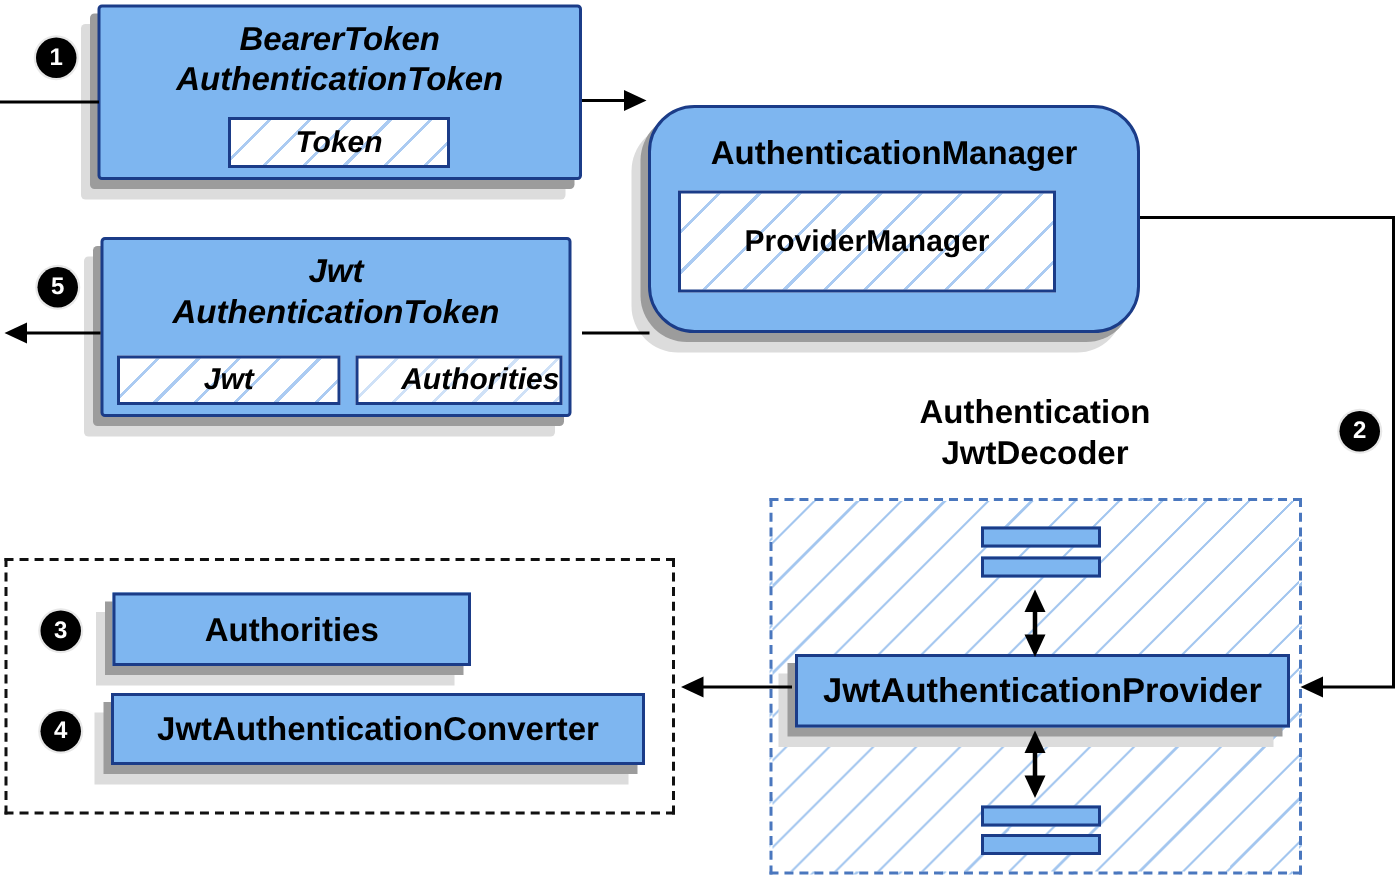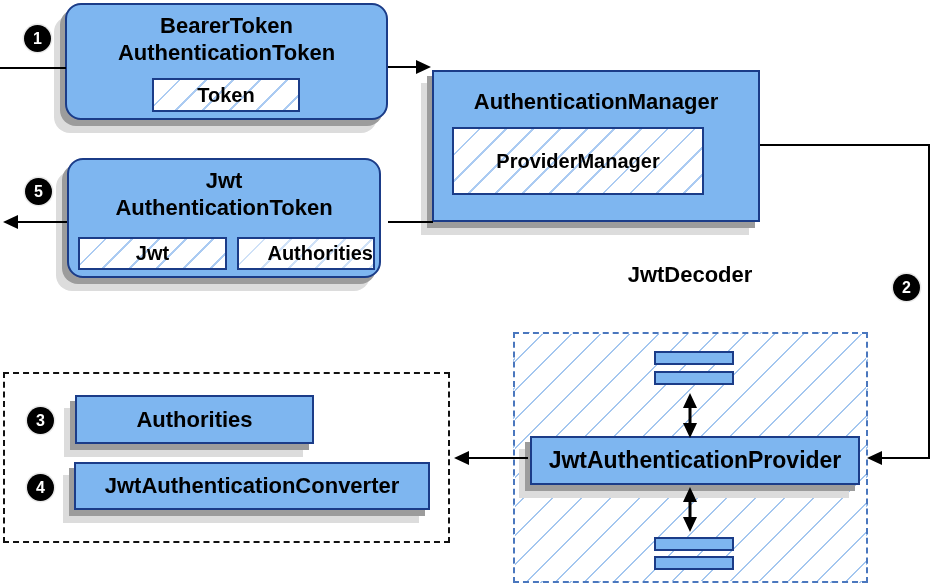--- a/index.html
+++ b/index.html
@@ -5,21 +5,21 @@
   html,body{margin:0;padding:0;background:#fff;}
   #canvas{
     position:relative;width:932px;height:584px;background:#ffffff;overflow:hidden;
     font-family:"Liberation Sans","DejaVu Sans",sans-serif;color:#000;
   }
   
   .node{
     position:absolute;background:#7eb6f0;border:2px solid #1b3c88;box-sizing:border-box;
     box-shadow:-5px 6px 0 #9c9c9c,-11px 13px 0 #dcdcdc;
   }
-  .rounded{border-radius:16px;}
+  .rounded{border-radius:3px;font-style:italic;}
   .node-title{
     width:100%;text-align:center;font-weight:bold;font-size:22px;line-height:27px;letter-spacing:0;
   }
   .chip{
     position:absolute;background:#fff;border:2px solid #1b3c88;box-sizing:border-box;
     display:flex;align-items:center;justify-content:center;
     font-weight:bold;font-size:20px;
     background-image:repeating-linear-gradient(135deg,rgba(255,255,255,0) 0 17px,#abcbf2 17px 19px);
   }
   .chip.faint{background-image:repeating-linear-gradient(135deg,rgba(255,255,255,0) 0 17px,#cfe1f7 17px 19px);justify-content:flex-end;}
@@ -62,20 +62,21 @@
     <div class="bar" style="left:139px;top:17px;"></div>
     <div class="bar" style="left:139px;top:37px;"></div>
     <div class="bar" style="left:139px;top:203px;"></div>
     <div class="bar" style="left:139px;top:222px;"></div>
     <div class="simplebox" style="left:15px;top:102px;width:330px;height:49px;font-size:23px;">
       <span>JwtAuthenticationProvider</span>
     </div>
   </div>
 
   <div class="zone-label" style="left:560px;top:261px;width:260px;">
+    <div>Authentication</div>
     <div>JwtDecoder</div>
   </div>
 
   <div class="helpers-zone">
     <div class="simplebox" style="left:70px;top:21px;width:239px;height:49px;">
       <span>Authorities</span>
     </div>
     <div class="simplebox" style="left:69px;top:88px;width:356px;height:48px;">
       <span>JwtAuthenticationConverter</span>
     </div>
@@ -84,21 +85,21 @@
   <div class="node rounded" style="left:65px;top:3px;width:323px;height:117px;">
     <div class="node-title" style="margin-top:7px;">
       <div>BearerToken</div>
       <div>AuthenticationToken</div>
     </div>
     <div class="chip" style="left:85px;top:73px;width:148px;height:34px;">
       <span>Token</span>
     </div>
   </div>
 
-  <div class="node" style="left:432px;top:70px;width:328px;height:152px;">
+  <div class="node" style="left:432px;top:70px;width:328px;height:152px;border-radius:31px;">
     <div class="node-title" style="margin-top:16px;">
       <div>AuthenticationManager</div>
     </div>
     <div class="chip" style="left:18px;top:55px;width:252px;height:68px;">
       <span>ProviderManager</span>
     </div>
   </div>
 
   <div class="node rounded" style="left:67px;top:158px;width:314px;height:120px;">
     <div class="node-title" style="margin-top:7px;">

